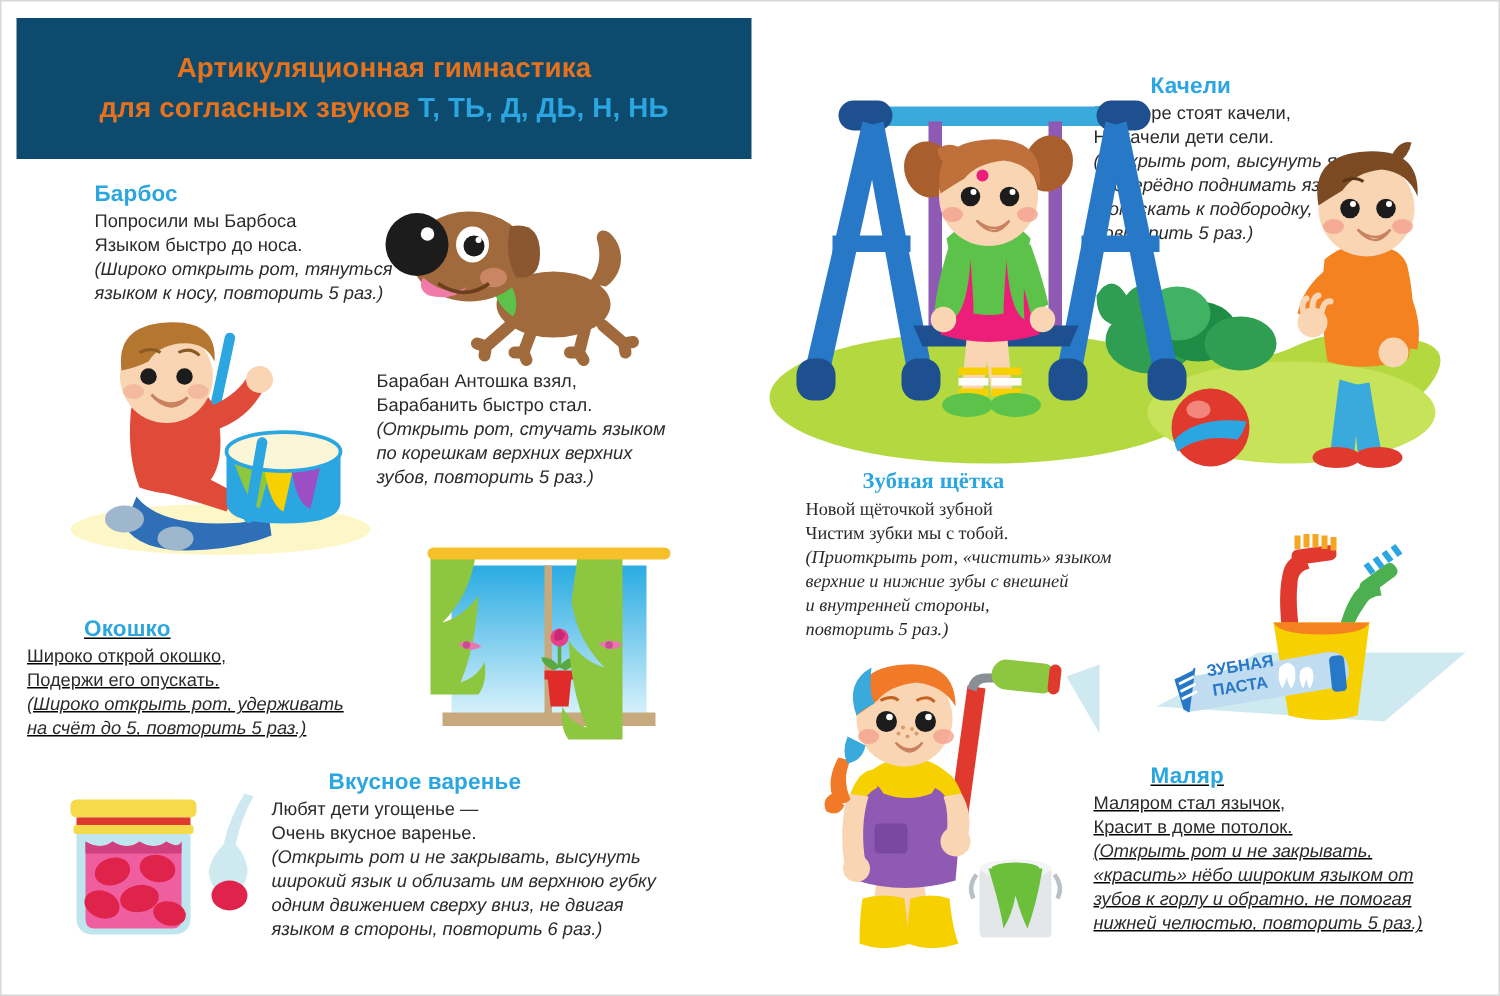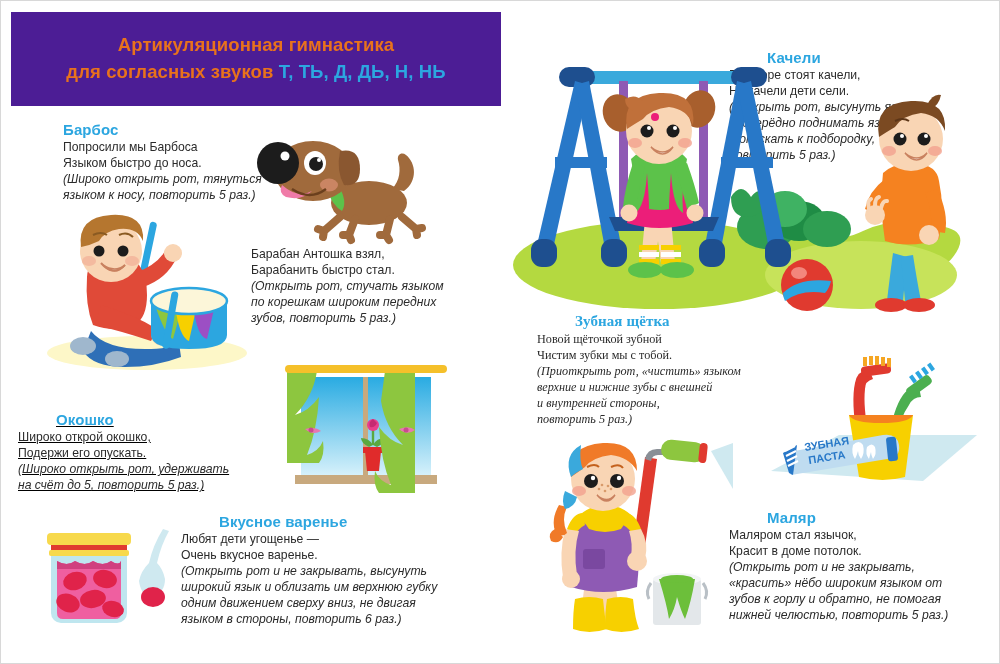--- a/index.html
+++ b/index.html
@@ -14,21 +14,21 @@
   #page {
     position:absolute; left:0; top:0; width:1000px; height:664px;
     background:#fff;
     border:1px solid #d8d8d8;
     overflow:hidden;
   }
 
   
   #title-banner {
     position:absolute; left:10px; top:11px; width:490px; height:94px;
-    background:#4c1d95;
+    background:#0c4a6e;
     display:flex; flex-direction:column; align-items:center; justify-content:center;
   }
   .title-line { color:#e8721c; font-weight:bold; font-size:18.5px; letter-spacing:.1px; line-height:1.45; white-space:nowrap;}
   .title-line .blue { color:#2ca6e0; }
 
   
   .block { position:absolute; }
   .block h3 {
     margin:0 0 1px 0; color:#2ca6e0; font-size:15px; font-weight:bold;
     letter-spacing:.1px;
@@ -89,21 +89,21 @@
       <ellipse cx="73" cy="52" rx="9" ry="6.5" fill="#d1896a" opacity=".85"></ellipse>
 
       <path d="M36 56 q18 12 34 0" stroke="#6b3f1d" stroke-width="2.4" fill="none"></path>
     </svg>
   </div>
 
   <div class="block" style="left:250px; top:245px;">
     <div class="ln">Барабан Антошка взял,</div>
     <div class="ln">Барабанить быстро стал.</div>
     <div class="it">(Открыть рот, стучать языком</div>
-    <div class="it">по корешкам широким передних</div>
+    <div class="it">по корешкам верхних верхних</div>
     <div class="it">зубов, повторить 5 раз.)</div>
   </div>
 
   <div class="art" style="left:38px; top:212px;">
     <svg width="212" height="158" viewBox="0 0 212 158">
       <ellipse cx="108" cy="140" rx="100" ry="17" fill="#fdf7c8"></ellipse>
 
       <rect x="104" y="8" width="7" height="72" rx="3.5" transform="rotate(12 107 44)" fill="#2ca6e0"></rect>
 
       <path d="M52 118 q14 18 54 18 q26 0 34 -6 l2 14 q-26 10 -56 10 q-32 0 -42 -16 Z" fill="#2e6fb7"></path>
@@ -389,21 +389,21 @@
         </g>
         <rect x="134" y="84" width="10" height="24" rx="3" fill="#2878c8" transform="rotate(-6 139 96)"></rect>
         <text x="52" y="98" font-family="'Liberation Sans',sans-serif" font-size="11" font-weight="bold" fill="#2878c8" transform="rotate(-9 52 98)">ЗУБНАЯ</text>
         <text x="56" y="111" font-family="'Liberation Sans',sans-serif" font-size="11" font-weight="bold" fill="#2878c8" transform="rotate(-9 56 111)">ПАСТА</text>
         <path d="M100 92 q6 -6 10 0 q2 8 -2 14 q-3 -4 -3 -8 q-1 4 -3 8 q-4 -6 -2 -14 Z" fill="#fff"></path>
         <path d="M114 94 q5 -5 8 0 q2 7 -2 12 q-2 -4 -2 -7 q-1 3 -2 7 q-4 -5 -2 -12 Z" fill="#fff"></path>
       </g>
     </svg>
   </div>
 
-  <div class="block" style="left:728px; top:508px;">
+  <div class="block" style="left:728px; top:508px;text-decoration:underline;">
     <h3 class="ttl-i">Маляр</h3>
     <div class="ln">Маляром стал язычок,</div>
     <div class="ln">Красит в доме потолок.</div>
     <div class="it">(Открыть рот и не закрывать,</div>
     <div class="it">«красить» нёбо широким языком от</div>
     <div class="it">зубов к горлу и обратно, не помогая</div>
     <div class="it">нижней челюстью, повторить 5 раз.)</div>
   </div>
 
   <div class="art" style="left:540px; top:432px;">

